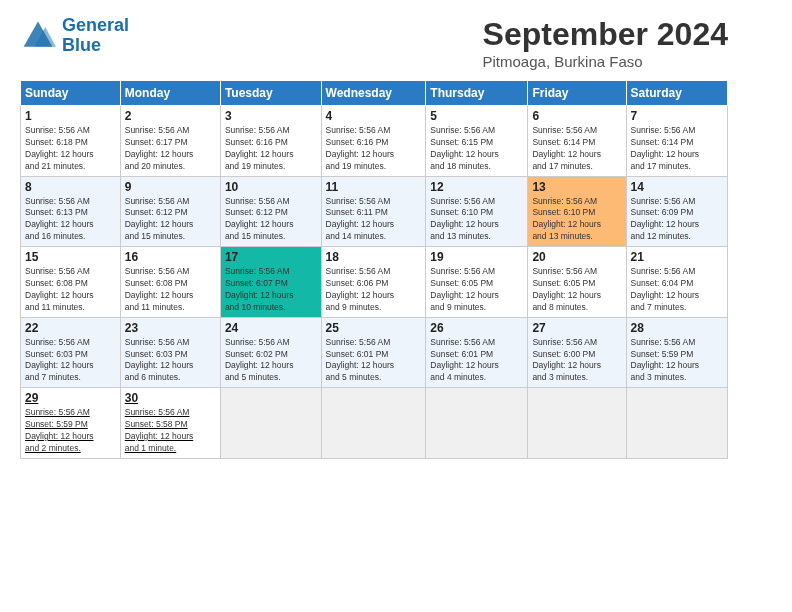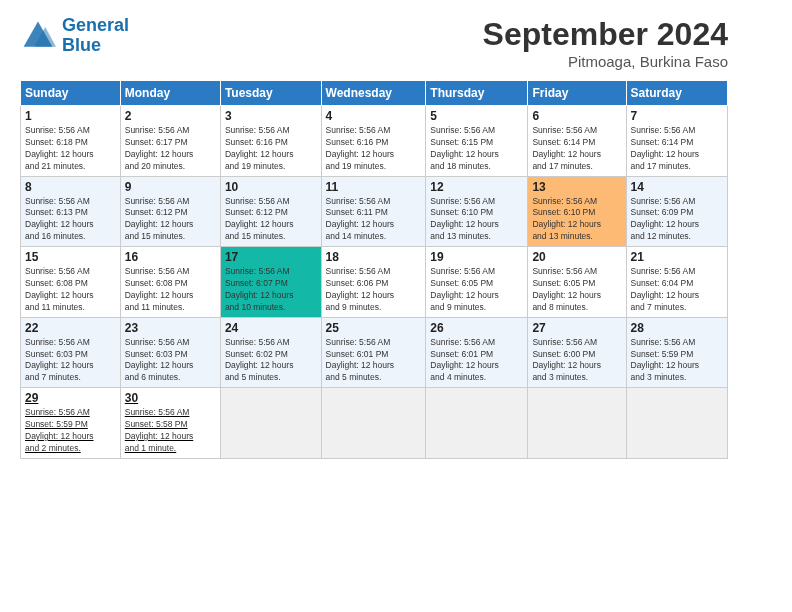--- a/index.html
+++ b/index.html
@@ -34,21 +34,20 @@
       line-height: 1.1;
     }
     .logo-text span {
       color: #1a6fad;
     }
     .logo-icon {
       width: 36px;
       height: 36px;
     }
     .title-block {
-      text-align: right;
     }
     .month-title {
       font-size: 32px;
       font-weight: bold;
       color: #333;
     }
     .location {
       font-size: 15px;
       color: #555;
     }

